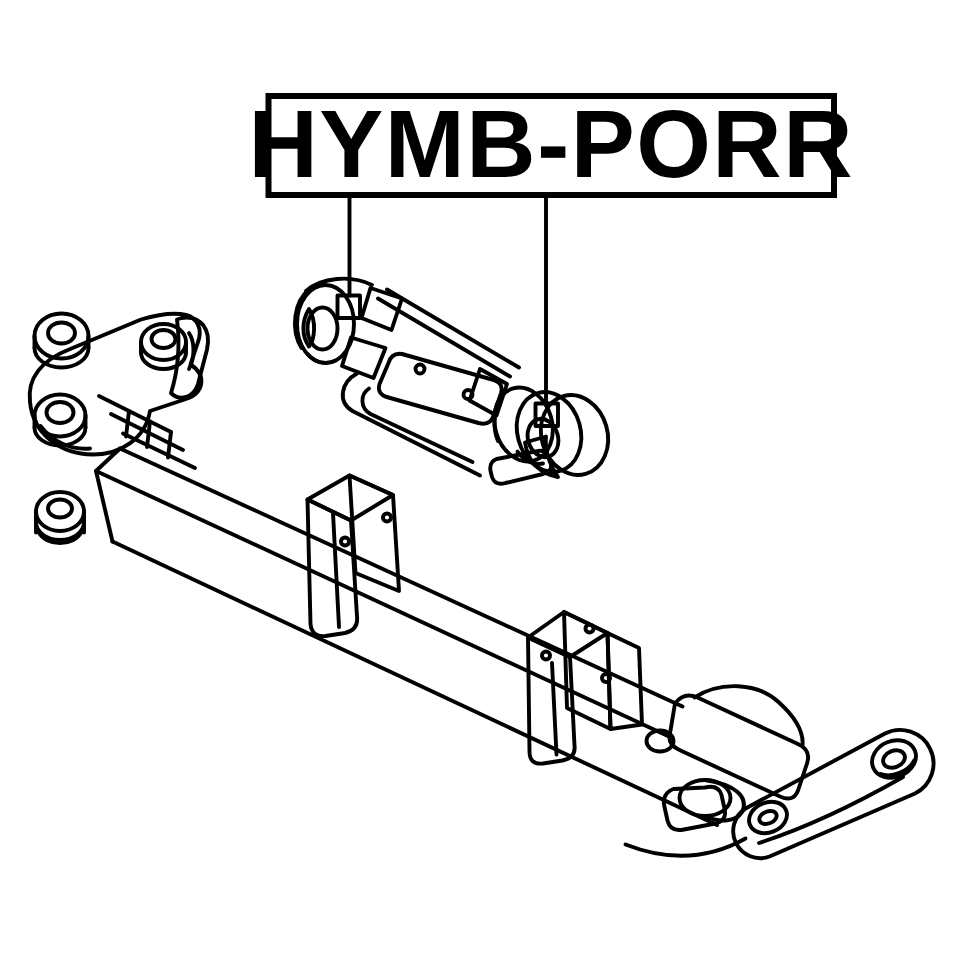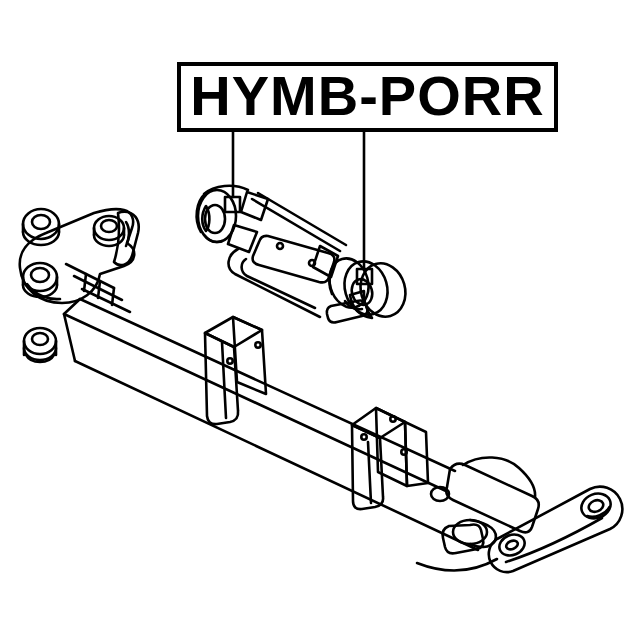--- a/index.html
+++ b/index.html
@@ -45,21 +45,21 @@
     box-sizing: border-box;
     border: 4px solid #000000;
     background: #ffffff;
     display: flex;
     align-items: center;
     justify-content: center;
   }
   .part-label-text {
     font-family: "Liberation Sans", sans-serif;
     font-weight: bold;
-    font-size: 56px;
+    font-size: 64px;
     letter-spacing: 1px;
     color: #000000;
     line-height: 1;
     padding-bottom: 3px;
     white-space: nowrap;
   }
 </style>
 </head>
 <body>
 

